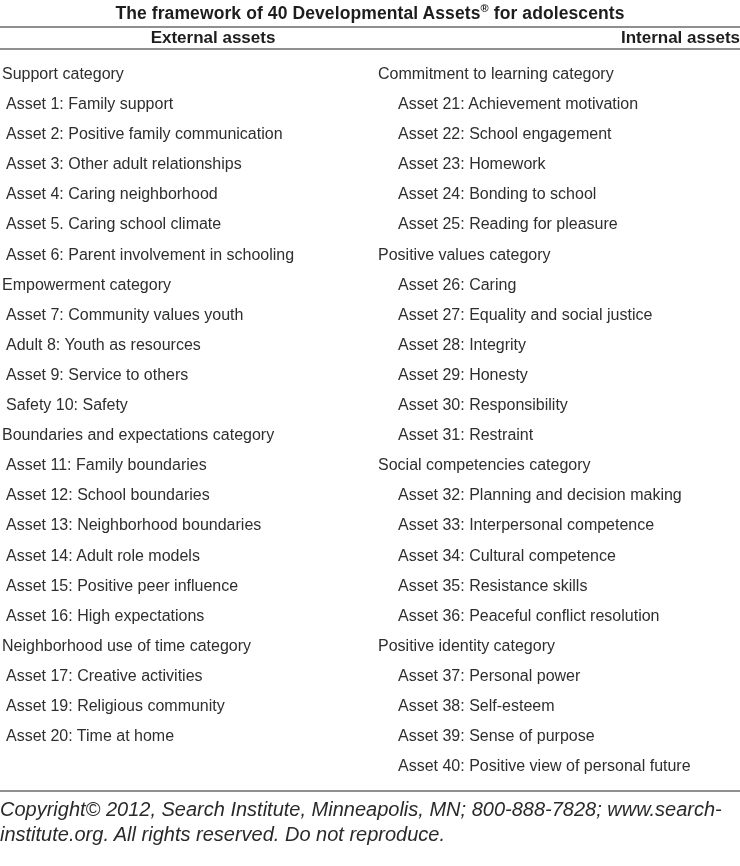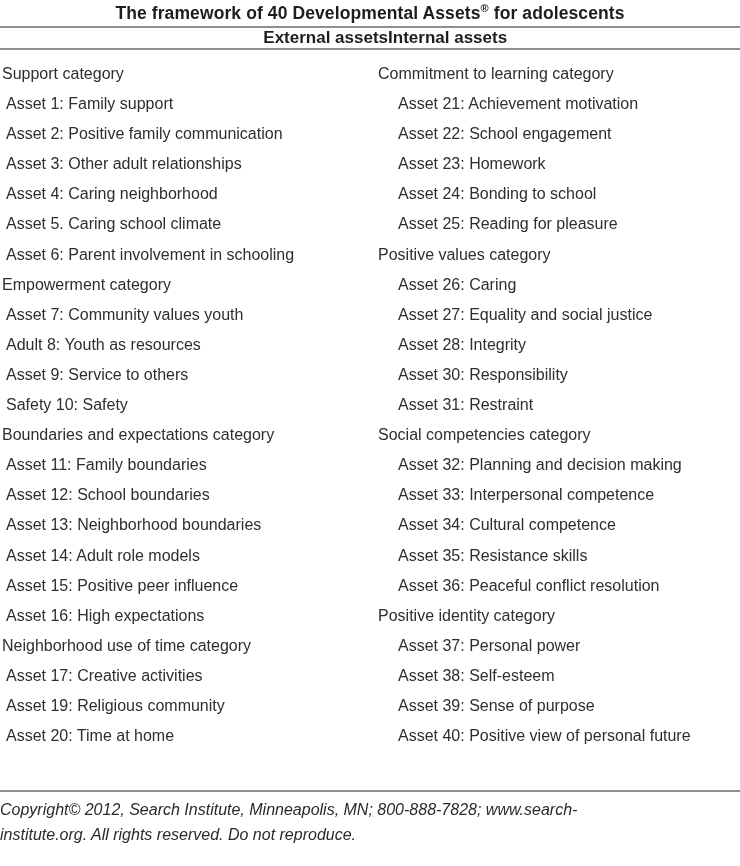--- a/index.html
+++ b/index.html
@@ -48,26 +48,26 @@
     align-items: center;
     font-weight: bold;
     font-size: 17px;
     color: #1d1d1d;
   }
   .header-cell {
     width: 370px;
     box-sizing: border-box;
   }
   .header-cell.left {
-    text-align: right;
+    text-align: center;
     padding-left: 2px;
     margin-left: 36px;
   }
   .header-cell.right {
-    text-align: left;
+    text-align: right;
   }
   .body {
     height: 740px;
     box-sizing: border-box;
     padding-top: 9px;
     display: flex;
     flex: none;
   }
   .col {
     width: 370px;
@@ -80,21 +80,21 @@
     white-space: nowrap;
     color: #2e2e2e;
   }
   .col-external .row.category { padding-left: 2px; }
   .col-external .row.asset    { padding-left: 6px; }
   .col-internal .row.category { padding-left: 8px; }
   .col-internal .row.asset    { padding-left: 28px; }
   .footer {
     padding-top: 5px;
     font-style: italic;
-    font-size: 16px;
+    font-size: 20px;
     line-height: 25px;
     color: #2a2a2a;
   }
   .footer .footer-line {
     white-space: nowrap;
   }
 </style>
 </head>
 <body>
 
@@ -143,20 +143,21 @@
         <div class="row category">Commitment to learning category</div>
         <div class="row asset">Asset 21: Achievement motivation</div>
         <div class="row asset">Asset 22: School engagement</div>
         <div class="row asset">Asset 23: Homework</div>
         <div class="row asset">Asset 24: Bonding to school</div>
         <div class="row asset">Asset 25: Reading for pleasure</div>
         <div class="row category">Positive values category</div>
         <div class="row asset">Asset 26: Caring</div>
         <div class="row asset">Asset 27: Equality and social justice</div>
         <div class="row asset">Asset 28: Integrity</div>
+        <div class="row asset">Asset 29: Honesty</div>
         <div class="row asset">Asset 30: Responsibility</div>
         <div class="row asset">Asset 31: Restraint</div>
         <div class="row category">Social competencies category</div>
         <div class="row asset">Asset 32: Planning and decision making</div>
         <div class="row asset">Asset 33: Interpersonal competence</div>
         <div class="row asset">Asset 34: Cultural competence</div>
         <div class="row asset">Asset 35: Resistance skills</div>
         <div class="row asset">Asset 36: Peaceful conflict resolution</div>
         <div class="row category">Positive identity category</div>
         <div class="row asset">Asset 37: Personal power</div>

